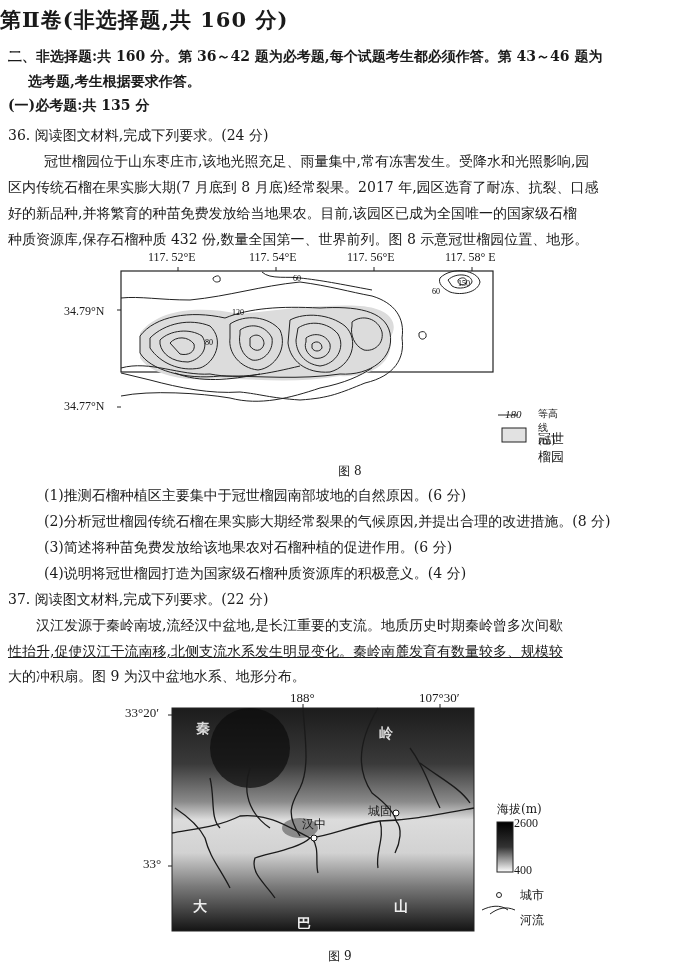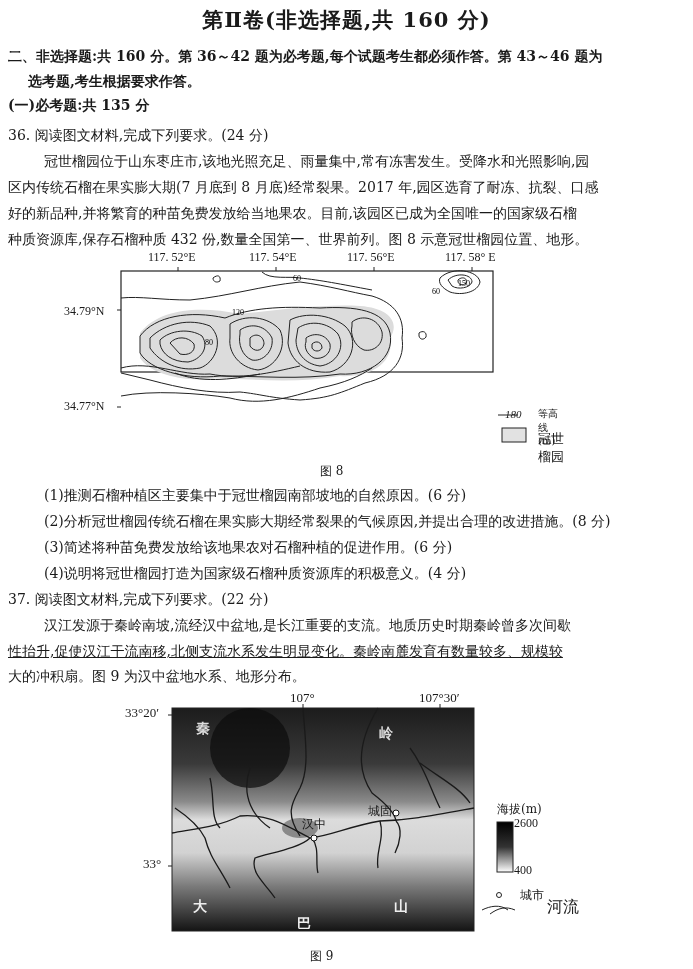--- a/index.html
+++ b/index.html
@@ -1,22 +1,22 @@
 <!DOCTYPE html>
 <html><head>
 <meta charset="utf-8">
 <style>
   html,body{margin:0;padding:0;background:#fff;}
   body{width:693px;height:969px;position:relative;overflow:hidden;font-family:"DejaVu Serif","Liberation Serif",serif;color:#1a1a1a;}
   .abs{position:absolute;}
-  .title{left:0;width:693px;top:6px;text-align:center;font-size:21px;font-weight:bold;letter-spacing:1px;}
+  .title{left:0;width:693px;top:6px;font-size:21px;font-weight:bold;letter-spacing:1px;}
   .line{font-size:14px;line-height:22px;white-space:nowrap;}
   .bold{font-weight:bold;}
   .qline{font-size:14px;white-space:nowrap;}
-  .cap{font-size:12px;text-align:left;}
+  .cap{font-size:12px;text-align:center;}
   .tick{font-size:12px;white-space:nowrap;font-family:"Liberation Serif",serif;}
   svg text{font-family:"Liberation Serif",serif;}
 </style>
 </head>
 <body>
 
 <div class="abs title">第Ⅱ卷(非选择题,共 160 分)</div>
 
 <div class="abs line bold" style="left:8px;top:45px;">二、非选择题:共 160 分。第 36～42 题为必考题,每个试题考生都必须作答。第 43～46 题为</div>
 <div class="abs line bold" style="left:28px;top:70px;">选考题,考生根据要求作答。</div>
@@ -87,26 +87,26 @@
   <div class="abs" style="left:538px;top:182px;font-size:13px;">冠世榴园</div>
   <div class="abs cap" style="left:320px;top:215px;width:60px;">图 8</div>
 </div>
 
 <div class="abs qline" style="left:44px;top:487px;">(1)推测石榴种植区主要集中于冠世榴园南部坡地的自然原因。(6 分)</div>
 <div class="abs qline" style="left:44px;top:513px;">(2)分析冠世榴园传统石榴在果实膨大期经常裂果的气候原因,并提出合理的改进措施。(8 分)</div>
 <div class="abs qline" style="left:44px;top:539px;">(3)简述将种苗免费发放给该地果农对石榴种植的促进作用。(6 分)</div>
 <div class="abs qline" style="left:44px;top:565px;">(4)说明将冠世榴园打造为国家级石榴种质资源库的积极意义。(4 分)</div>
 
 <div class="abs line" style="left:8px;top:588px;">37. 阅读图文材料,完成下列要求。(22 分)</div>
-<div class="abs line" style="left:44px;top:614px;">汉江发源于秦岭南坡,流经汉中盆地,是长江重要的支流。地质历史时期秦岭曾多次间歇</div>
+<div class="abs line" style="left:36px;top:614px;">汉江发源于秦岭南坡,流经汉中盆地,是长江重要的支流。地质历史时期秦岭曾多次间歇</div>
 <div class="abs line" style="left:8px;top:640px;text-decoration:underline;">性抬升,促使汉江干流南移,北侧支流水系发生明显变化。秦岭南麓发育有数量较多、规模较</div>
 <div class="abs line" style="left:8px;top:665px;">大的冲积扇。图 9 为汉中盆地水系、地形分布。</div>
 
 <div class="abs" style="left:0;top:688px;width:693px;height:281px;">
-  <div class="abs tick" style="left:290px;top:2px;font-size:13px;">107°</div>
+  <div class="abs tick" style="left:290px;top:2px;font-size:13px;">188°</div>
   <div class="abs tick" style="left:419px;top:2px;font-size:13px;">107°30′</div>
   <div class="abs tick" style="left:125px;top:17px;font-size:13px;">33°20′</div>
   <div class="abs tick" style="left:143px;top:168px;font-size:13px;">33°</div>
 
   <svg class="abs" style="left:0;top:0;" width="693" height="281">
     <defs>
       <linearGradient id="vert" x1="0" y1="0" x2="0" y2="1">
         <stop offset="0" stop-color="#1c1c1c"></stop>
         <stop offset="0.25" stop-color="#3a3a3a"></stop>
         <stop offset="0.42" stop-color="#8a8a8a"></stop>
@@ -158,16 +158,16 @@
   <div class="abs" style="left:193px;top:210px;font-size:14px;color:#eee;font-weight:bold;">大</div>
   <div class="abs" style="left:297px;top:227px;font-size:14px;color:#eee;font-weight:bold;">巴</div>
   <div class="abs" style="left:394px;top:210px;font-size:14px;color:#eee;font-weight:bold;">山</div>
   <div class="abs" style="left:302px;top:128px;font-size:12px;">汉中</div>
   <div class="abs" style="left:368px;top:115px;font-size:12px;">城固</div>
 
   <div class="abs" style="left:497px;top:113px;font-size:12px;">海拔(m)</div>
   <div class="abs tick" style="left:514px;top:128px;">2600</div>
   <div class="abs tick" style="left:514px;top:175px;">400</div>
   <div class="abs" style="left:520px;top:199px;font-size:12px;">城市</div>
-  <div class="abs" style="left:520px;top:209px;font-size:16px;margin-left:27px;">河流</div>
+  <div class="abs" style="left:520px;top:224px;font-size:12px;">河流</div>
 
   <div class="abs cap" style="left:310px;top:260px;width:60px;">图 9</div>
 </div>
 
 </body></html>

